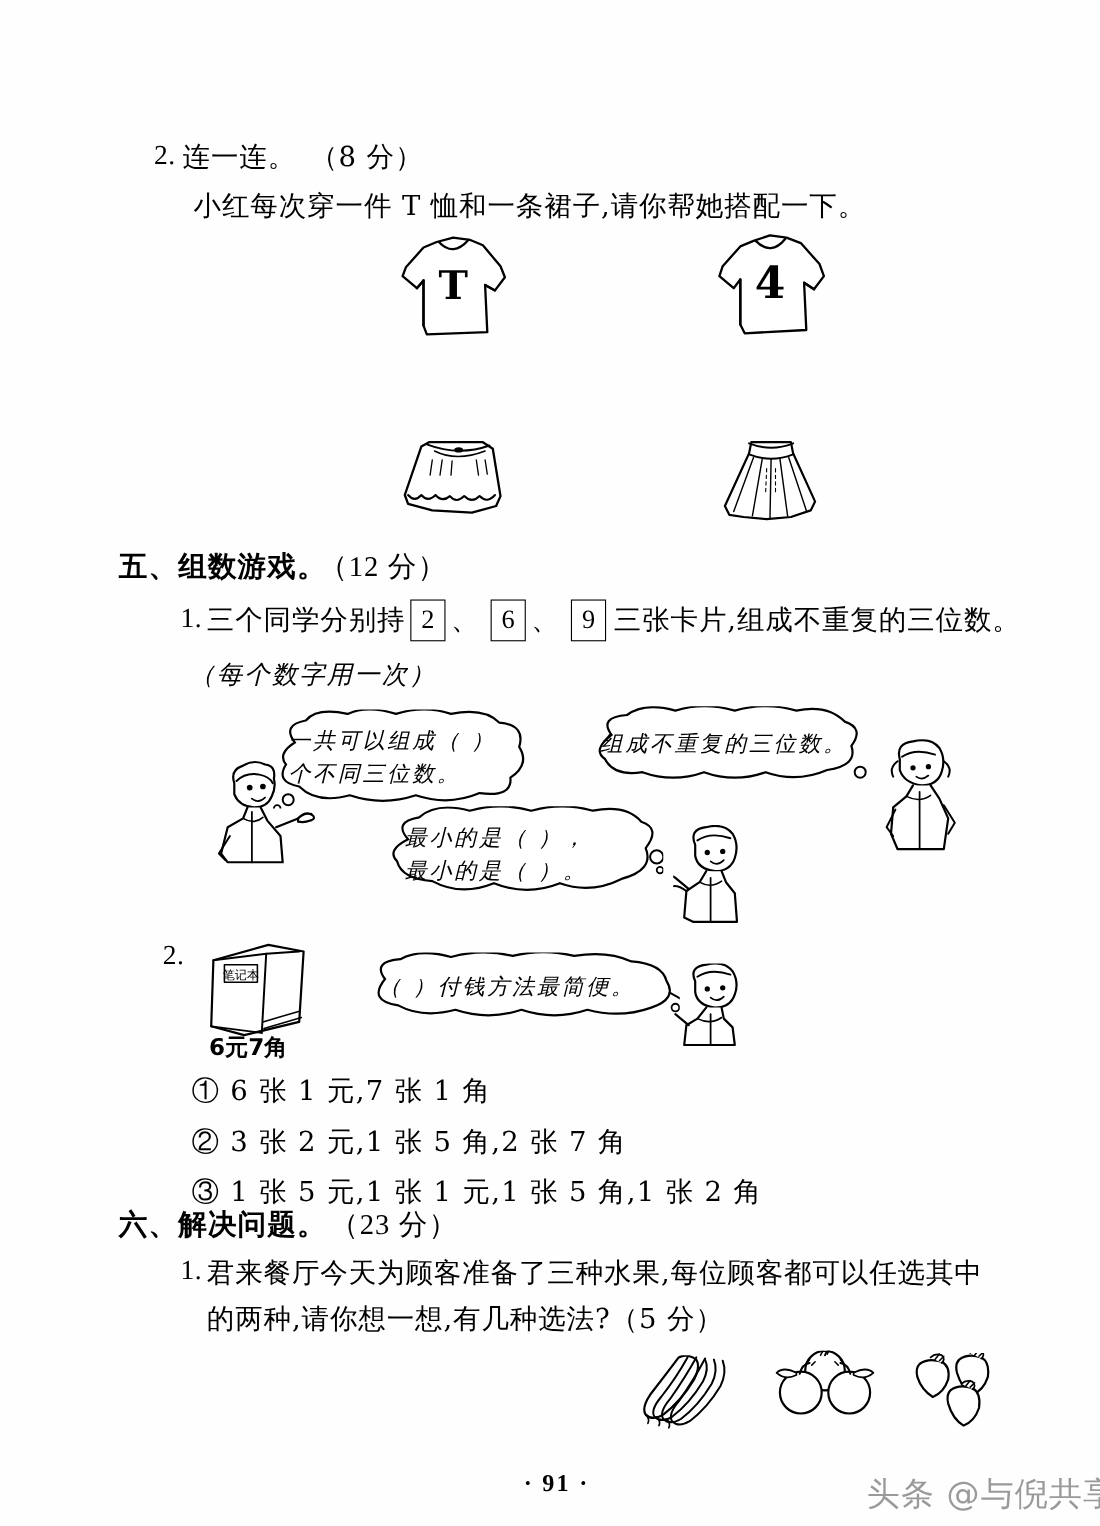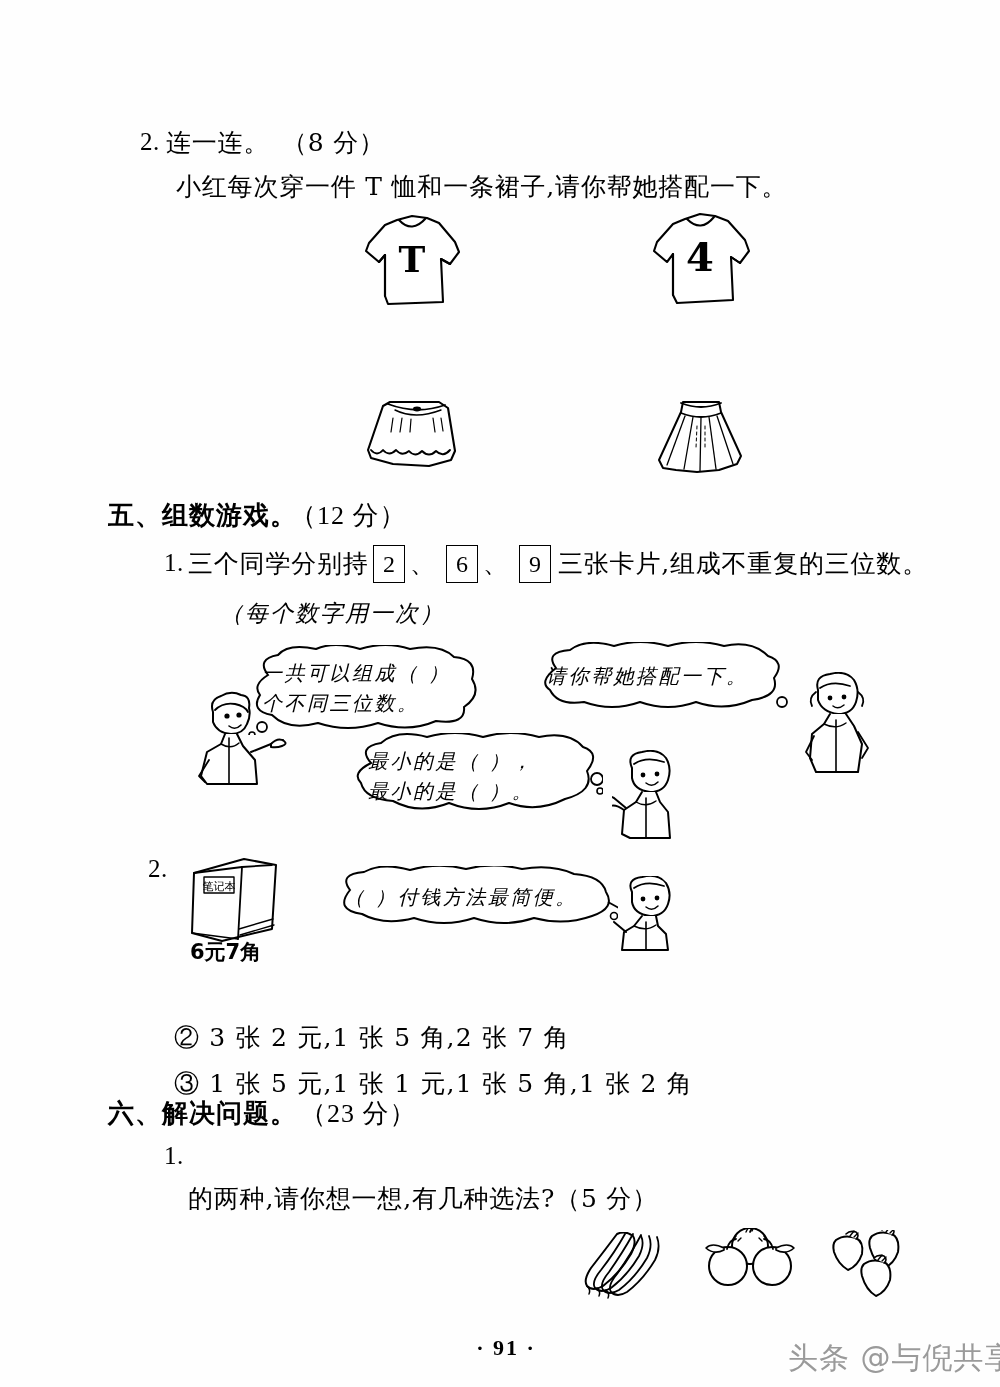--- a/index.html
+++ b/index.html
@@ -41,21 +41,20 @@
   }
   .section-head .pts {
     font-weight: normal;
     font-family: "Liberation Serif", serif;
   }
   .handwrite {
     font-family: Liberation Serif, serif;
     font-style: italic;
     font-size: 23px;
     letter-spacing: 2px;
-    margin-left: 48px;
   }
   .opt-line {
     font-size: 25px;
     font-family: "DejaVu Serif", "Liberation Serif", serif;
     letter-spacing: 1.2px;
   }
 
   
   .digit-card {
     position: absolute;
@@ -218,21 +217,21 @@
   </svg>
   <span class="bubble-text" style="left:262px; top:660px;">一共可以组成（      ）</span>
   <span class="bubble-text" style="left:262px; top:690px;">个不同三位数。</span>
 
   <svg class="bubble" style="left:528px; top:642px;" width="262" height="70" viewBox="0 0 262 70">
     <path d="M28 26 Q16 10 42 8 Q58 -4 86 4 Q112 -4 140 4 Q168 -4 196 4 Q224 -2 240 14
              Q258 20 246 36 Q252 54 224 58 Q196 70 168 60 Q140 70 112 60 Q84 70 56 60
              Q30 64 22 48 Q10 40 28 26 Z" fill="#fff" stroke="#000" stroke-width="2"></path>
     <circle cx="254" cy="60" r="5" fill="#fff" stroke="#000" stroke-width="1.8"></circle>
   </svg>
-  <span class="bubble-text" style="left:546px; top:663px;">请你帮她搭配一下。</span>
+  <span class="bubble-text" style="left:546px; top:663px;">组成不重复的三位数。</span>
 
   <svg class="ill" style="left:800px; top:672px;" width="75" height="105" viewBox="0 0 75 105">
     <g fill="#fff" stroke="#000" stroke-width="2" stroke-linejoin="round" stroke-linecap="round">
       <path d="M18 18 Q14 4 30 2 Q46 -2 54 8 Q60 18 56 30 Q52 42 38 42 Q22 40 18 28 Z"></path>
       <path d="M20 16 Q32 8 50 14" fill="none" stroke-width="1.8"></path>
       <path d="M16 20 Q8 26 12 34" fill="none" stroke-width="1.8"></path>
       <path d="M58 20 Q66 26 62 34" fill="none" stroke-width="1.8"></path>
       <circle cx="30" cy="26" r="2.4" fill="#000" stroke="none"></circle>
       <circle cx="44" cy="25" r="2.4" fill="#000" stroke="none"></circle>
       <path d="M33 34 Q38 38 44 33" fill="none" stroke-width="1.5"></path>
@@ -303,29 +302,31 @@
       <circle cx="31" cy="23" r="2.4" fill="#000" stroke="none"></circle>
       <circle cx="45" cy="22" r="2.4" fill="#000" stroke="none"></circle>
       <path d="M34 31 Q40 36 46 30" fill="none" stroke-width="1.5"></path>
       <path d="M30 40 L22 50 L12 56 L10 74 L20 74 L56 74 L54 58 L46 50 L44 40"></path>
       <path d="M34 46 L34 74" fill="none" stroke-width="1.6"></path>
       <path d="M14 56 L2 46" fill="none" stroke-width="2"></path>
       <path d="M22 50 Q34 56 44 49" fill="none" stroke-width="1.4"></path>
     </g>
   </svg>
 
+  <span class="txt opt-line" style="left:174px; top:975px;">① 6 张 1 元,7 张 1 角</span>
   <span class="txt opt-line" style="left:174px; top:1021px;">② 3 张 2 元,1 张 5 角,2 张 7 角</span>
   <span class="txt opt-line" style="left:174px; top:1067px;">③ 1 张 5 元,1 张 1 元,1 张 5 角,1 张 2 角</span>
 
   <span class="txt section-head" style="left:108px; top:1096px;">六、解决问题。</span>
   <span class="txt section-head" style="left:290px; top:1096px;margin-left:10px;">
     <span class="pts">（23 分）</span>
   </span>
 
   <span class="txt q-num" style="left:164px; top:1142px;">1.</span>
+  <span class="txt body-line" style="left:188px; top:1140px;">君来餐厅今天为顾客准备了三种水果,每位顾客都可以任选其中</span>
   <span class="txt body-line" style="left:188px; top:1182px;">的两种,请你想一想,有几种选法?（5 分）</span>
 
   <svg class="ill" style="left:575px; top:1232px;" width="100" height="70" viewBox="0 0 100 70">
     <g fill="#fff" stroke="#000" stroke-width="2" stroke-linejoin="round" stroke-linecap="round">
       <path d="M42 2 Q30 18 16 36 Q8 48 12 54 Q18 60 28 54 Q44 42 56 22 Q62 10 58 4 Q50 -2 42 2 Z"></path>
       <path d="M50 2 Q40 20 26 38 Q16 50 20 56 Q26 62 36 56 Q52 44 64 24 Q70 12 66 4" fill="none" stroke-width="1.8"></path>
       <path d="M58 2 Q48 20 34 40 Q24 52 28 58 Q34 64 44 58 Q60 46 72 26 Q78 14 74 4" fill="none" stroke-width="1.8"></path>
       <path d="M66 3 Q56 22 42 42 Q32 54 36 60 Q42 66 52 60 Q68 48 80 28 Q86 16 82 5" fill="none" stroke-width="1.8"></path>
       <path d="M12 54 Q16 58 14 62" fill="none" stroke-width="1.5"></path>
       <path d="M22 56 Q26 60 24 64" fill="none" stroke-width="1.5"></path>

